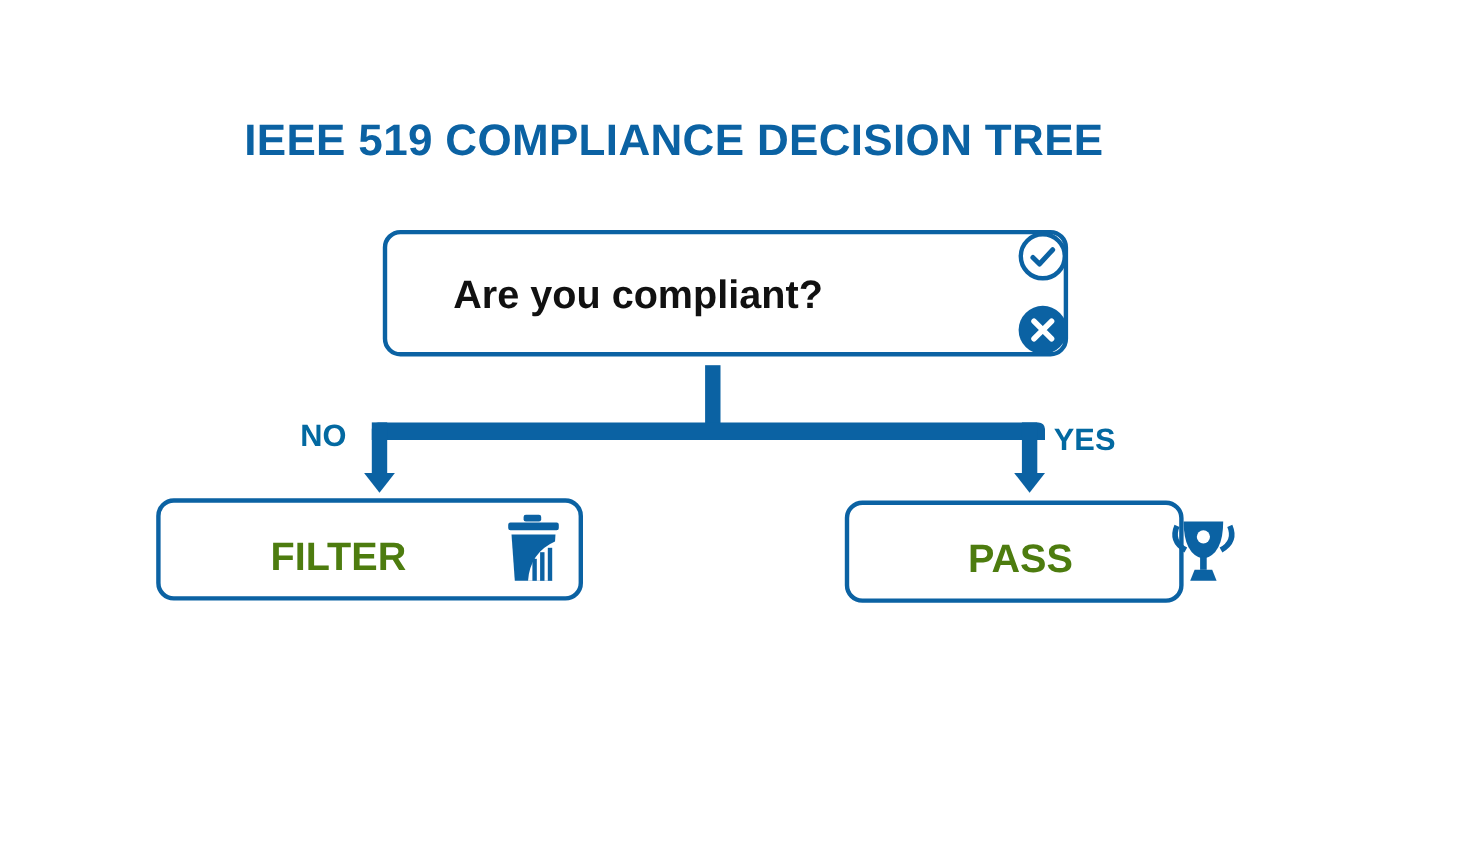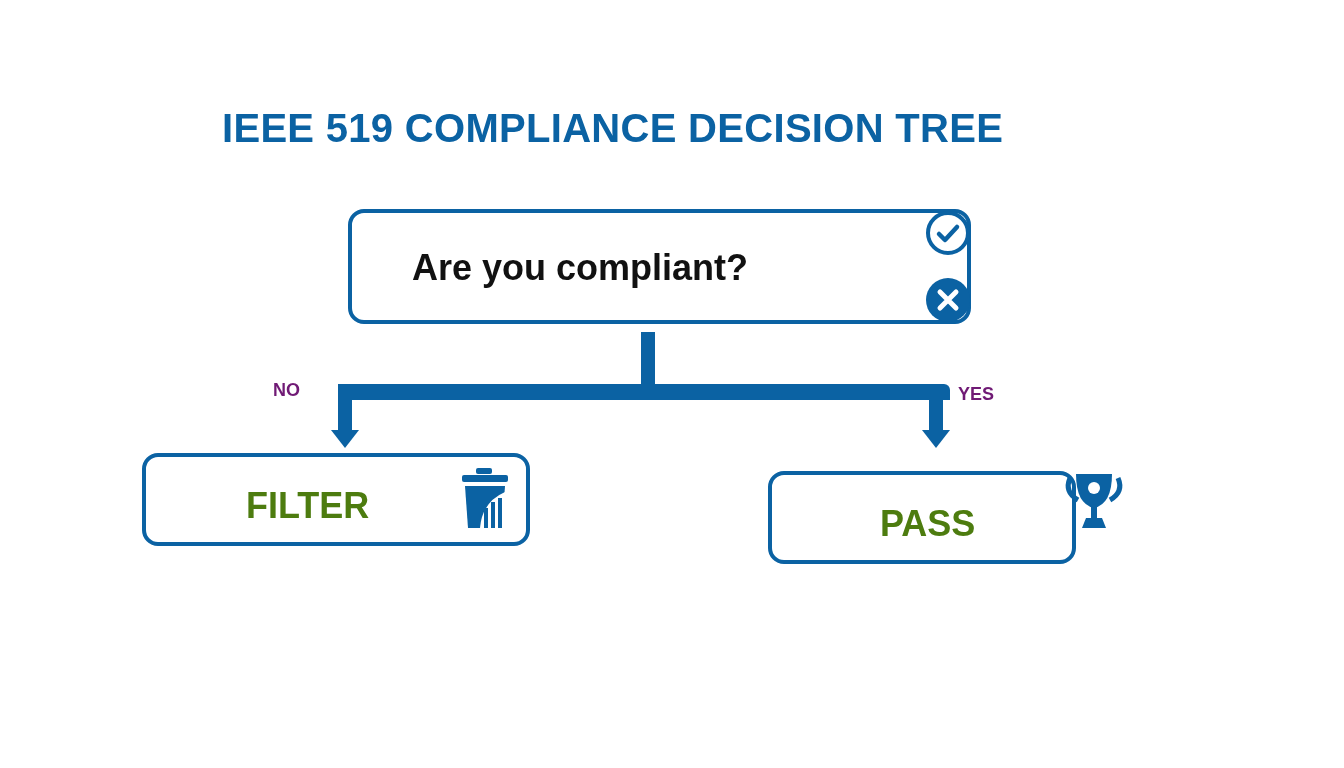--- a/index.html
+++ b/index.html
@@ -5,21 +5,21 @@
   html,body{margin:0;padding:0;}
   body{width:1344px;height:768px;background:#ffffff;position:relative;overflow:hidden;font-family:"Liberation Sans",sans-serif;}
   .title{position:absolute;left:222px;top:106px;font-size:40px;font-weight:bold;color:#0b62a3;letter-spacing:0.3px;white-space:nowrap;}
   .box{position:absolute;border:4px solid #0b62a3;border-radius:16px;background:#fff;box-sizing:border-box;}
   .q-box{left:348px;top:209px;width:623px;height:115px;padding-left:40px;}
   .q-text{position:absolute;left:60px;top:34px;font-size:36px;font-weight:bold;color:#111;white-space:nowrap;}
   .badge{position:absolute;width:44px;height:44px;border-radius:50%;box-sizing:border-box;}
   .badge-check{left:926px;top:211px;border:4px solid #0b62a3;background:#fff;}
   .badge-x{left:926px;top:278px;background:#0b62a3;}
   .line{position:absolute;background:#0b62a3;}
-  .label{position:absolute;font-size:18px;font-weight:bold;color:#701a75;}
+  .label{position:absolute;font-size:28px;font-weight:bold;color:#0369a1;}
   .arrowhead{position:absolute;width:0;height:0;border-left:14px solid transparent;border-right:14px solid transparent;border-top:18px solid #0b62a3;}
   .r-box{height:93px;}
   .r-text{position:absolute;font-size:36px;font-weight:bold;color:#4d7c0f;white-space:nowrap;top:28px;}
   .icon{position:absolute;}
 </style>
 </head>
 <body>
 
 <div class="title">IEEE 519 COMPLIANCE DECISION TREE</div>
 
@@ -56,21 +56,21 @@
     <rect x="16" y="2" width="16" height="6" rx="2" fill="#0b62a3"></rect>
     <rect x="2" y="9" width="46" height="7" rx="2" fill="#0b62a3"></rect>
     <path d="M5 20 H45 L42 62 H8 Z" fill="#0b62a3"></path>
     <path d="M20 62 Q22 36 45 26 L45 62 Z" fill="#fff"></path>
     <rect x="24" y="42" width="4" height="20" fill="#0b62a3"></rect>
     <rect x="31" y="36" width="4" height="26" fill="#0b62a3"></rect>
     <rect x="38" y="32" width="4" height="30" fill="#0b62a3"></rect>
   </svg>
 </div>
 
-<div class="box r-box" style="left:768px;top:471px;width:308px;">
+<div class="box r-box" style="left:768px;top:455px;width:308px;">
   <div class="r-text" style="left:108px;">PASS</div>
 </div>
 <div class="icon" style="left:1060px;top:470px;">
   <svg width="68" height="62" viewBox="0 0 68 62">
     <path d="M10 8 Q4 22 18 30" stroke="#0b62a3" stroke-width="5" fill="none"></path>
     <path d="M58 8 Q64 22 50 30" stroke="#0b62a3" stroke-width="5" fill="none"></path>
     <path d="M16 4 H52 Q52 34 34 38 Q16 34 16 4 Z" fill="#0b62a3"></path>
     <circle cx="34" cy="18" r="6" fill="#fff"></circle>
     <rect x="31" y="36" width="6" height="12" fill="#0b62a3"></rect>
     <path d="M22 58 L26 48 H42 L46 58 Z" fill="#0b62a3"></path>

